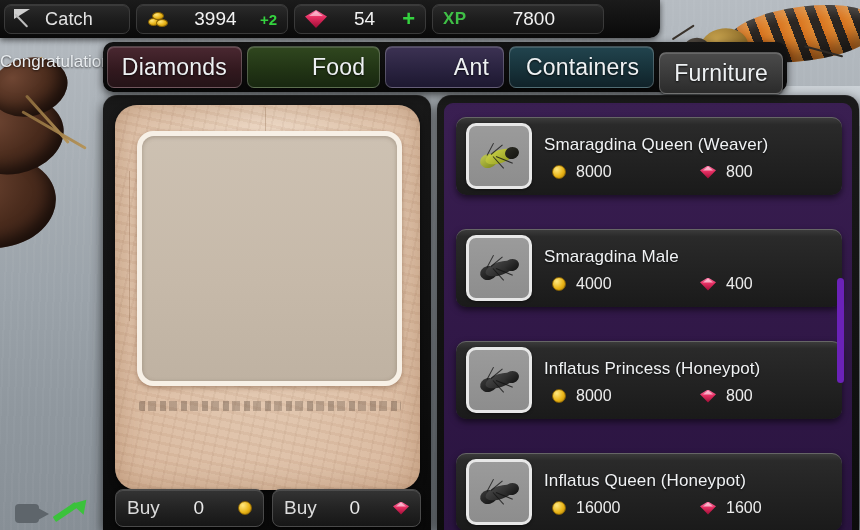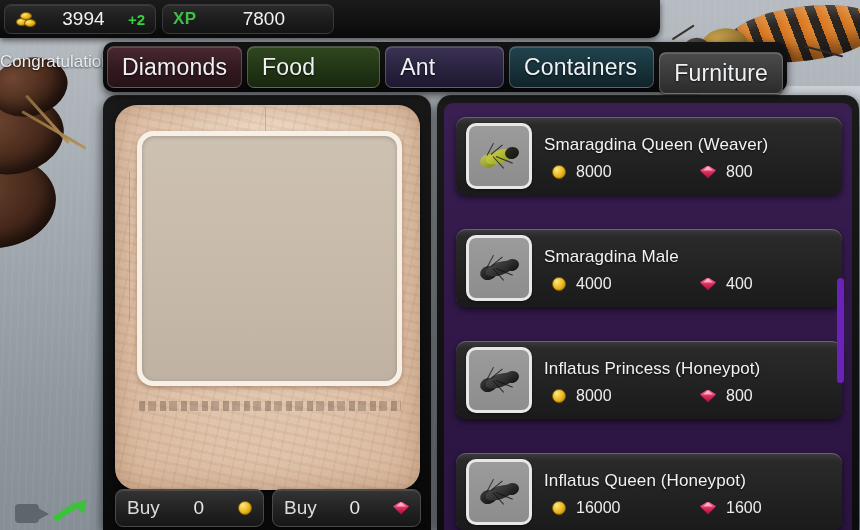--- a/index.html
+++ b/index.html
@@ -196,21 +196,21 @@
     background: linear-gradient(180deg, #141414, #070707);
     border-radius: 10px;
     display: flex; align-items: center;
     padding: 0 4px; gap: 5px;
     box-shadow: 0 3px 8px rgba(0,0,0,.65);
     z-index: 28;
   }
   .tab {
     height: 42px;
     border-radius: 7px;
-    display: flex; align-items: center; justify-content: flex-start;
+    display: flex; align-items: center; justify-content: flex-end;
     color: #eef1f3;
     font-size: 23px;
     letter-spacing: .2px;
     border: 1px solid rgba(255,255,255,.22);
     box-shadow: inset 0 1px 0 rgba(255,255,255,.16), 0 1px 2px rgba(0,0,0,.6);
     text-shadow: 0 1px 2px rgba(0,0,0,.75);
     cursor: pointer;
     white-space: nowrap;
     padding: 0 14px;
   }
@@ -469,31 +469,46 @@
       <span class="head"></span>
       <span class="antenna"></span>
       <span class="wasp-leg"></span>
     </div>
   </div>
 
   <div class="congrats">Congratulations</div>
 
   <div class="hud">
 
+    <div class="hud-pill catch">
+      <span class="icon-net">
+        <span class="flagpart"></span>
+          <span class="pole"></span>
+      </span>
+      <span class="hud-label">Catch</span>
+    </div>
 
     <div class="hud-pill gold">
       <span class="icon-coins">
           <i></i>
           <i></i>
           <i></i>
         </span>
       <span class="hud-num">3994</span>
       <span class="hud-delta">+2</span>
     </div>
 
+    <div class="hud-pill gem">
+      <span class="icon-gem">
+          <span class="g"></span>
+          <span class="gs"></span>
+        </span>
+      <span class="hud-num">54</span>
+      <span class="hud-plus">+</span>
+    </div>
 
     <div class="hud-pill xp">
       <span class="xp-tag">XP</span>
       <span class="hud-num">7800</span>
     </div>
   </div>
 
   <div class="tabbar">
     <div class="tab t-diamonds">
       <span>Diamonds</span>

